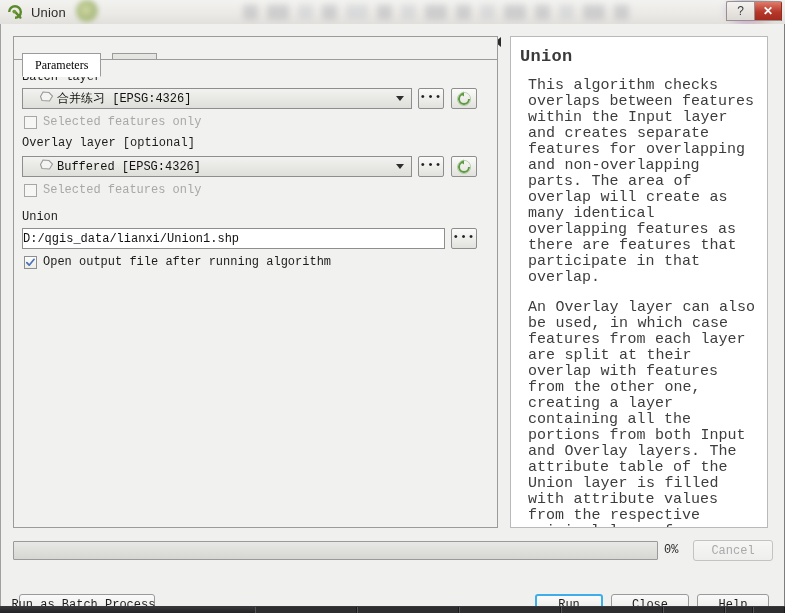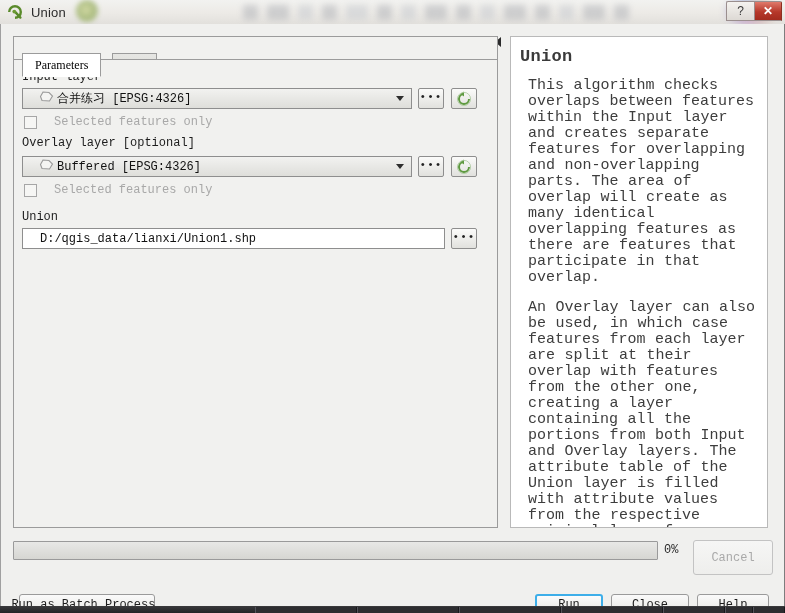--- a/index.html
+++ b/index.html
@@ -230,21 +230,21 @@
     letter-spacing: 1px;
     padding-bottom: 4px;
   }
   .tool-btn.icon { padding-bottom: 0; }
   .tool-btn.icon svg { display: block; }
 
   
   .checkrow {
     position: absolute;
     display: flex; align-items: center;
-    gap: 17px;
+    gap: 6px;
     font-size: 12px;
   }
   .cbox {
     width: 13px; height: 13px;
     box-sizing: border-box;
     border: 1px solid #a6a6a6;
     background: #f6f6f4;
     display: flex; align-items: center; justify-content: center;
     flex: 0 0 auto;
   }
@@ -257,21 +257,21 @@
   .checkrow.enabled { color: #1c1c1c; }
 
   
   .textinput {
     position: absolute;
     height: 21px;
     box-sizing: border-box;
     border: 1px solid #8e8e8e;
     background: #ffffff;
     display: flex; align-items: center;
-    padding-left: 17px;
+    padding-left: 0;
     font-size: 12px;
     color: #111;
     overflow: hidden;
     white-space: nowrap;
   }
 
   
   .help-panel {
     position: absolute;
     left: 509px; top: 12px;
@@ -311,21 +311,21 @@
   }
   .progress-pct {
     position: absolute;
     left: 663px; top: 519px;
     font-size: 12px;
     color: #2a2a2a;
   }
   .btn {
     position: absolute;
     box-sizing: border-box;
-    height: 35px;
+    height: 21px;
     border: 1px solid #9a9a9a;
     border-radius: 3px;
     background: linear-gradient(180deg, #fafafa 0%, #e7e7e3 100%);
     display: flex; align-items: center; justify-content: center;
     font-size: 12px;
     color: #1d1d1d;
     white-space: nowrap;
   }
   .btn.disabled { color: #a9a9a9; border-color: #c3c3c3; background: linear-gradient(180deg, #f6f6f5 0%, #eeeeec 100%); }
   .btn.focused {
@@ -405,21 +405,21 @@
 
     <div class="params-panel">
 
       <div class="tabbar">
         <div class="tab active tab-params">Parameters</div>
         <div class="tab tab-log">Log</div>
       </div>
 
       <div class="tab-content">
 
-        <div class="field-label" style="left:8px; top:10px;">Input layer</div>
+        <div class="field-label" style="left:8px; top:10px;">Batch layer</div>
 
         <div class="combo" style="left:8px; top:28px; width:390px;">
           <span class="layer-icon">
             <svg width="15" height="13" viewBox="0 0 15 13">
               <path d="M1.5 6.5 L4 2 L10 2.5 L13.5 6 L10.5 11 L3 10.5 Z" fill="#f4f4f2" stroke="#9a9a9a" stroke-width="1.1"></path>
             </svg>
           </span>
           <span class="combo-text"><span class="cjk">合并练习</span><span> [EPSG:4326]</span></span>
           <span class="combo-arrow">
             <span class="caret"></span>
@@ -473,20 +473,28 @@
           <span class="cbox"></span>
           <span>Selected features only</span>
         </div>
 
         <div class="field-label" style="left:8px; top:150px;">Union</div>
 
         <div class="textinput" style="left:8px; top:168px; width:423px;">D:/qgis_data/lianxi/Union1.shp</div>
 
         <div class="tool-btn" style="left:437px; top:168px;">•••</div>
 
+        <div class="checkrow enabled" style="left:10px; top:195px;">
+          <span class="cbox checked">
+            <svg width="11" height="11" viewBox="0 0 11 11">
+              <path d="M1.8 5.6 L4.2 8.2 L9.1 2.3" fill="none" stroke="#4a72b8" stroke-width="1.7" stroke-linecap="round" stroke-linejoin="round"></path>
+            </svg>
+          </span>
+          <span>Open output file after running algorithm</span>
+        </div>
 
       </div>
     </div>
 
     <div class="help-panel">
       <h1 class="help-title">Union</h1>
       <p class="help-para">This algorithm checks overlaps between features within the Input layer and creates separate features for overlapping and non-overlapping parts. The area of overlap will create as many identical overlapping features as there are features that participate in that overlap.</p>
       <p class="help-para">An Overlay layer can also be used, in which case features from each layer are split at their overlap with features from the other one, creating a layer containing all the portions from both Input and Overlay layers. The attribute table of the Union layer is filled with attribute values from the respective original layer for non-overlapping features, and attribute values from both layers for overlapping features.</p>
     </div>
 

